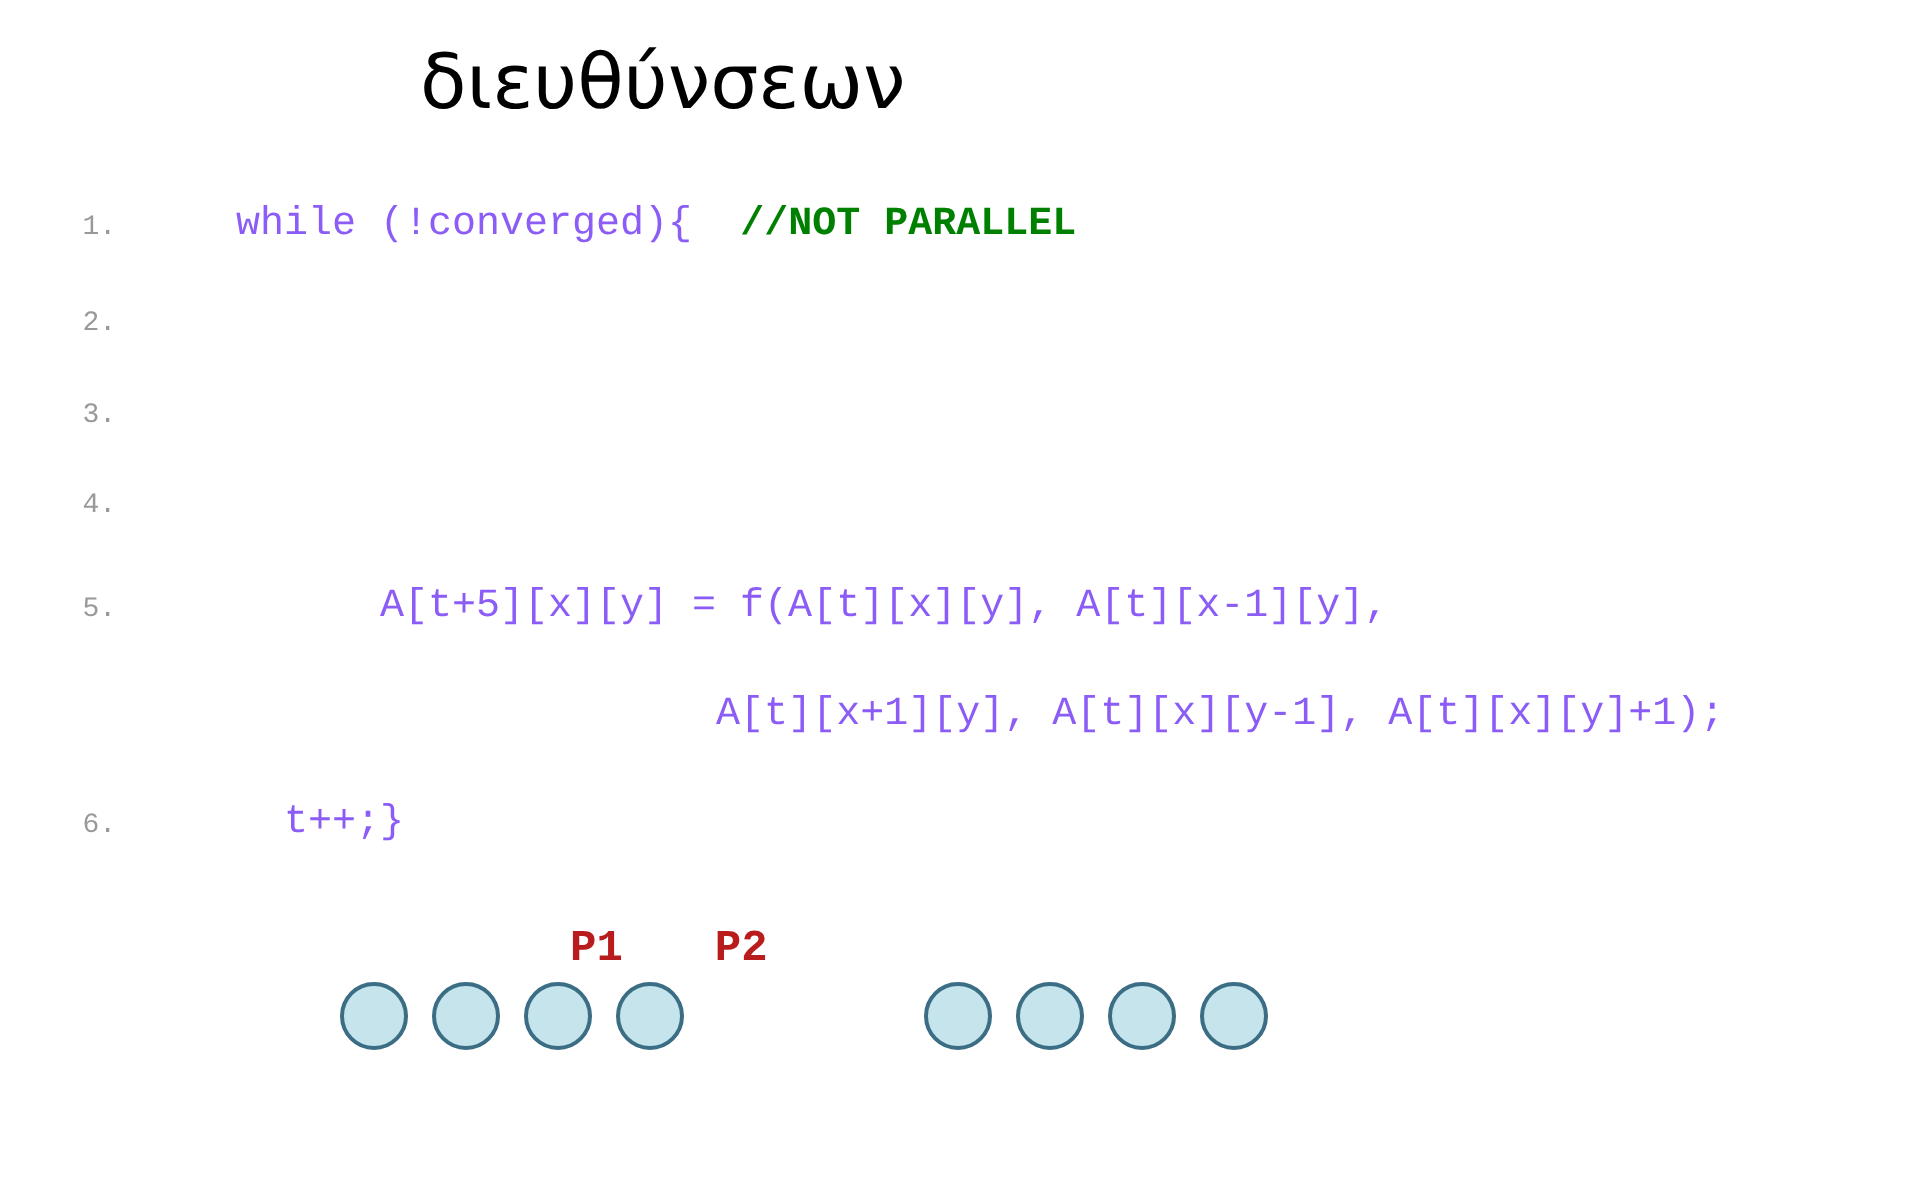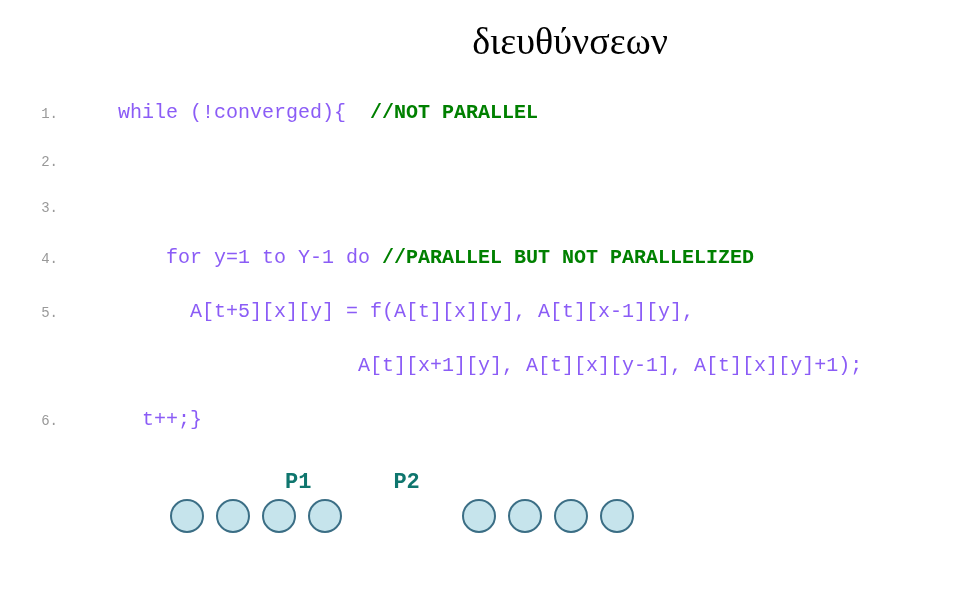--- a/index.html
+++ b/index.html
@@ -12,24 +12,23 @@
     box-sizing: border-box;
   }
   .title {
     font-size: 38px;
     line-height: 1.15;
     margin: 0 0 8px 0;
     text-align: left;
     padding-left: 40px;
   }
   .title .ln2 {
-    text-align: center;
+    text-align: left;
     display: block;
     padding-left: 140px;
-    font-family: Liberation Serif, serif;
   }
   .code {
     font-family: "Courier New", monospace;
     font-size: 20px;
     line-height: 1.35;
     white-space: pre;
     margin-left: 0;
   }
   .ln { color: #999; font-size: 14px; display:inline-block; width:28px; text-align:right; vertical-align: baseline;}
   .kw { color: #8b5cf6; font-weight: normal; margin-left: 48px; }
@@ -37,25 +36,25 @@
   .row { display:flex; align-items:baseline; }
   .row .ln { flex:0 0 28px; }
   .row .txt { white-space:pre; font-family:"Courier New",monospace; font-size:20px; font-weight:bold;}
   .diagram-area {
     margin-top: 10px;
   }
   .plabels {
     font-family: "Courier New", monospace;
     font-size: 22px;
     font-weight: bold;
-    color: #0f766e;
+    color: #b91c1c;
     display:flex;
   }
   .plabels span:first-child { margin-left: 255px; }
-  .plabels span:last-child { margin-left: 82px; }
+  .plabels span:last-child { margin-left: 46px; }
   .grids {
     display:flex;
     gap: 120px;
     margin-left: 140px;
     margin-top: 4px;
   }
   .grid { display:flex; flex-direction:column; gap:12px; }
   .grid-row { display:flex; gap:12px; }
   .cell {
     width: 34px; height:34px; border-radius:50%;
@@ -67,21 +66,21 @@
 <body>
 
 <div class="title">
   <span class="ln2">διευθύνσεων</span>
 </div>
 
 <div class="code">
 <div class="row"><span class="ln">1.</span><span class="txt"> <span class="kw">while (!converged){  </span><span class="cm">//NOT PARALLEL</span></span></div>
 <div class="row"><span class="ln">2.</span></div>
 <div class="row"><span class="ln">3.</span></div>
-<div class="row"><span class="ln">4.</span><span class="txt"> <span class="kw">    for y=1 to Y-1 do </span><span class="cm">//PARALLEL BUT NOT PARALLELIZED</span></span></div>
+<div class="row"><span class="ln">4.</span></div>
 <div class="row"><span class="ln">5.</span><span class="txt"> <span class="kw">      A[t+5][x][y] = f(A[t][x][y], A[t][x-1][y],</span></span></div>
 <div class="row"><span class="ln"></span><span class="txt"> <span class="kw">                    A[t][x+1][y], A[t][x][y-1], A[t][x][y]+1);</span></span></div>
 <div class="row"><span class="ln">6.</span><span class="txt"> <span class="kw">  t++;}</span></span></div>
 </div>
 
 <div class="diagram-area">
   <div class="plabels">
     <span>P1</span>
     <span>P2</span>
   </div>

